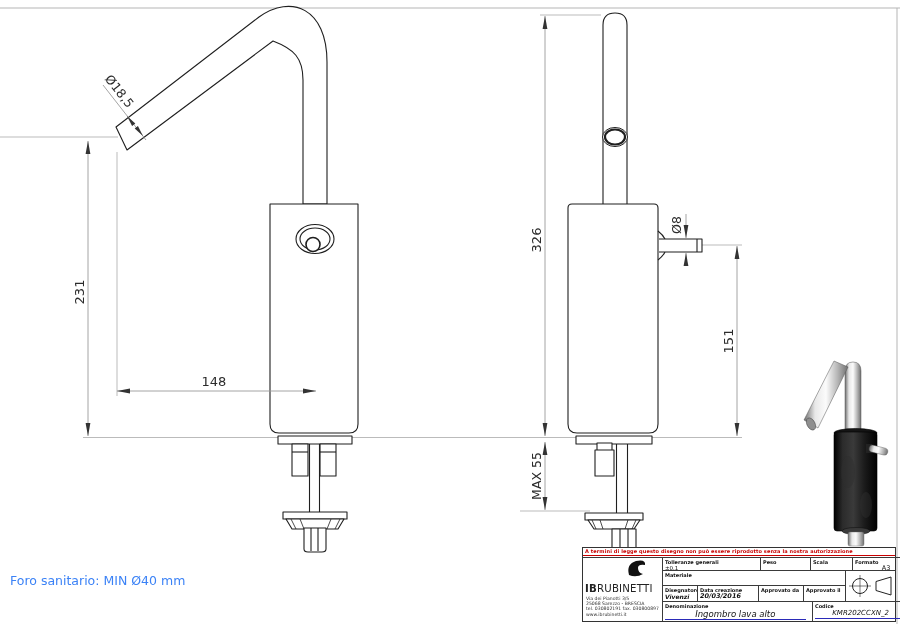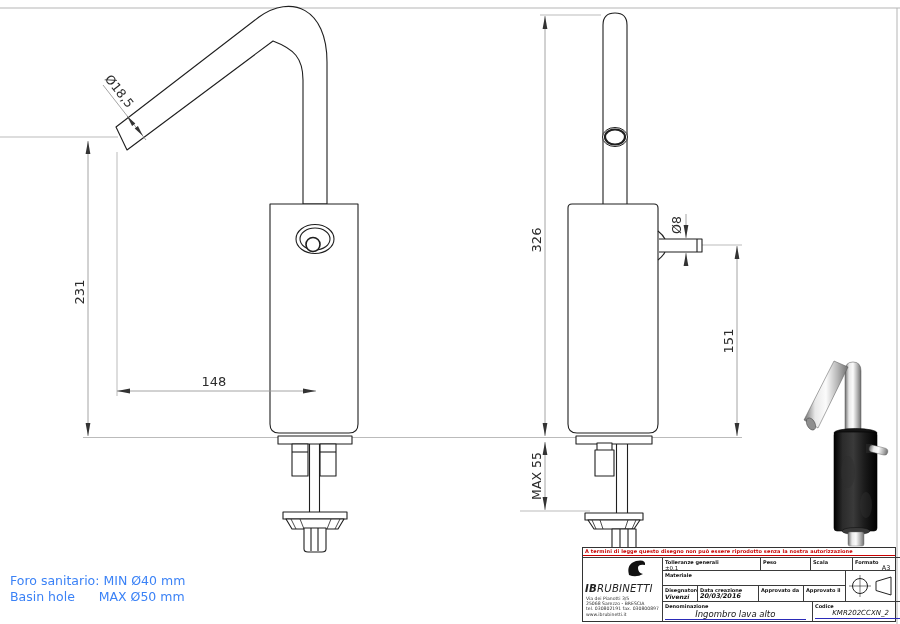--- a/index.html
+++ b/index.html
@@ -25,21 +25,21 @@
   }
   .cell{
     position:absolute;box-sizing:border-box;
     border-left:1px solid #3a3a3a;border-top:1px solid #3a3a3a;
     padding:1px 2px;overflow:hidden;
   }
   .cell .lbl{font-size:5px;font-weight:bold;color:#111;line-height:6px;white-space:nowrap;}
   .cell .val{font-size:5.5px;color:#111;line-height:7px;}
   .blue{color:#2a2ab8;font-style:italic;}
   .logo-cell{position:absolute;left:0;top:9px;width:79px;height:64px;border-top:1px solid #3a3a3a;box-sizing:border-box;overflow:hidden;}
-  .brand{font-size:10.2px;color:#222;white-space:nowrap;margin:1px 0 0 2px;letter-spacing:.2px;font-style:italic;}
+  .brand{font-size:10.2px;color:#222;white-space:nowrap;margin:1px 0 0 2px;letter-spacing:.2px;}
   .brand b{font-weight:bold;}
   .addr{font-size:4.6px;color:#333;line-height:5.2px;margin:2px 0 0 3px;white-space:nowrap;}
   .underline-blue{border-bottom:1px solid #2a2ab8;}
 </style>
 </head>
 <body>
 
 <div class="sheet">
 
   <svg width="900" height="624" viewBox="0 0 900 624">
@@ -188,21 +188,20 @@
         <rect x="869" y="445" width="19" height="7" rx="3.5" fill="url(#chromeV)" stroke="#555" stroke-width="0.4"></rect>
       </g>
       <ellipse cx="856" cy="531" rx="14" ry="3.5" fill="#3a3a3a" stroke="#000" stroke-width="0.4"></ellipse>
       <rect x="848" y="532" width="16" height="14" rx="2" fill="url(#chromeV)" stroke="#666" stroke-width="0.4"></rect>
     </g>
   </svg>
 
   
   <div class="notes">
     <div>Foro sanitario: MIN Ø40 mm</div>
-    <div class="pre">Basin hole      MAX Ø50 mm</div>
   </div>
 
   
   <div class="tb">
     <div class="tb-warning">A termini di legge questo disegno non può essere riprodotto senza la nostra autorizzazione</div>
 
     <div class="logo-cell">
       <svg width="79" height="20">
         <path d="M46,17 Q43,6 53,3 Q63,1 62,7 Q55,6 55,10 Q55,15 60,16 Q53,20 46,17 Z" fill="#111"></path>
       </svg>

